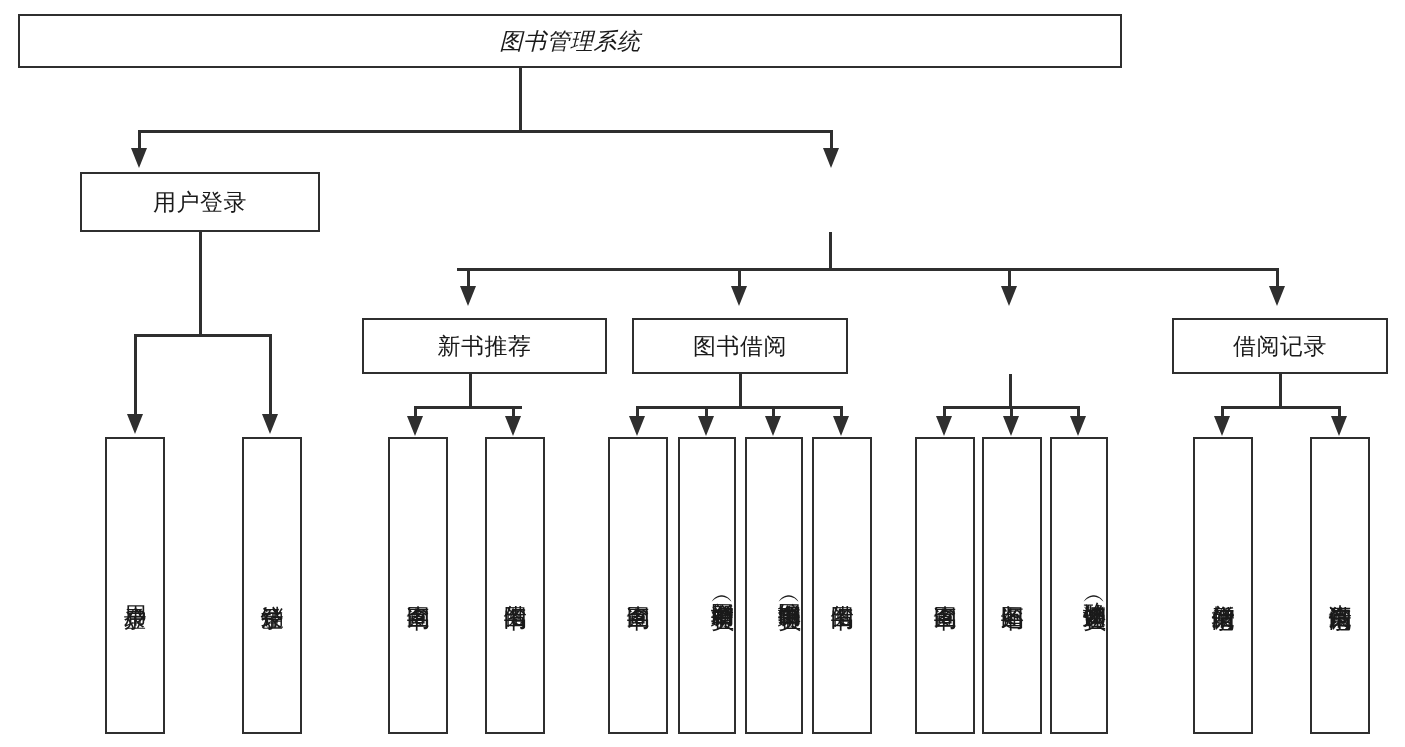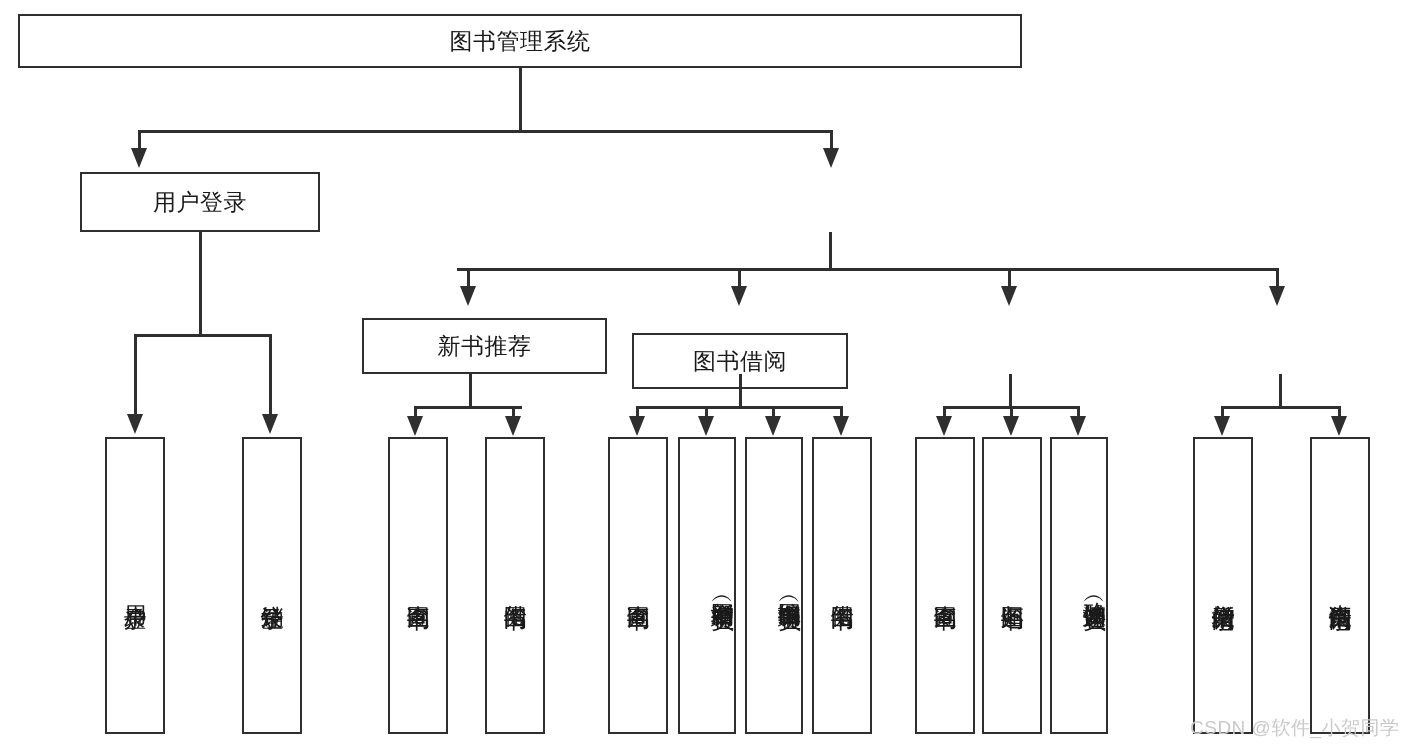--- a/index.html
+++ b/index.html
@@ -66,21 +66,21 @@
     font-size: 19px;
     white-space: nowrap;
     letter-spacing: 0.5px;
   }
 </style>
 </head>
 <body>
 
 <div id="canvas">
 
-  <div class="node horiz" style="left:18px; top:14px; width:1004px; height:54px;">
+  <div class="node horiz" style="left:18px; top:14px; width:1104px; height:54px;font-style:italic;">
     <span>图书管理系统</span>
   </div>
 
   <div class="vline" style="left:519px; top:68px; height:64px;"></div>
 
   <div class="hline" style="left:138px; top:130px; width:694px;"></div>
 
   <div class="vline" style="left:138px; top:130px; height:22px;"></div>
   <div class="arrow" style="left:131px; top:148px;"></div>
 
@@ -106,22 +106,25 @@
   <div class="vline" style="left:738px; top:268px; height:22px;"></div>
   <div class="arrow" style="left:731px; top:286px;"></div>
   <div class="vline" style="left:1008px; top:268px; height:22px;"></div>
   <div class="arrow" style="left:1001px; top:286px;"></div>
   <div class="vline" style="left:1276px; top:268px; height:22px;"></div>
   <div class="arrow" style="left:1269px; top:286px;"></div>
 
   <div class="node horiz" style="left:362px; top:318px; width:245px; height:56px;">
     <span>新书推荐</span>
   </div>
-  <div class="node horiz" style="left:632px; top:333px; width:216px; height:56px;">
+  <div class="node horiz" style="left:632px; top:318px; width:216px; height:56px;">
     <span>图书借阅</span>
+  </div>
+  <div class="node horiz" style="left:1172px; top:318px; width:216px; height:56px;">
+    <span>借阅记录</span>
   </div>
 
   <div class="vline" style="left:469px; top:374px; height:34px;"></div>
   <div class="hline" style="left:414px; top:406px; width:108px;"></div>
   <div class="vline" style="left:414px; top:406px; height:14px;"></div>
   <div class="arrow" style="left:407px; top:416px;"></div>
   <div class="vline" style="left:512px; top:406px; height:14px;"></div>
   <div class="arrow" style="left:505px; top:416px;"></div>
 
   <div class="vline" style="left:739px; top:374px; height:34px;"></div>
@@ -188,15 +191,14 @@
     <span>确认归还（管理员）</span>
   </div>
 
   <div class="node vert mid" style="left:1193px; top:437px; width:60px; height:297px;">
     <span>新增借阅记录</span>
   </div>
   <div class="node vert mid" style="left:1310px; top:437px; width:60px; height:297px;">
     <span>查询借阅记录</span>
   </div>
 
-  <div class="watermark" style="left:1190px; top:715px;">CSDN @软件_小贺同学</div>
 
 </div>
 
 </body></html>

